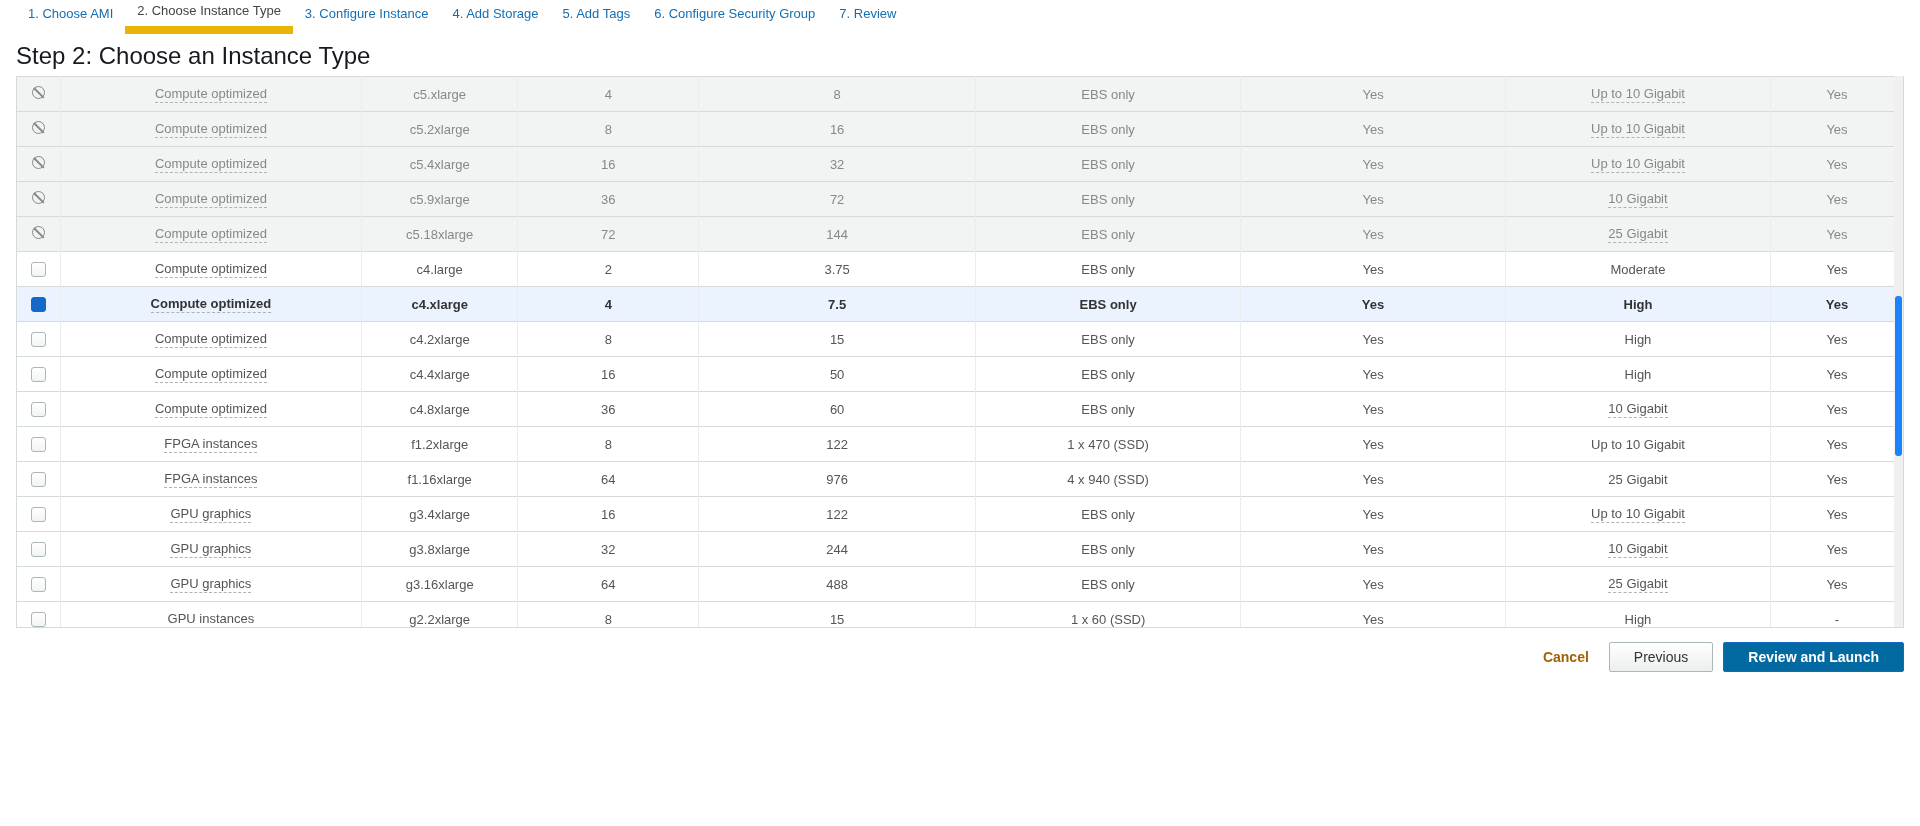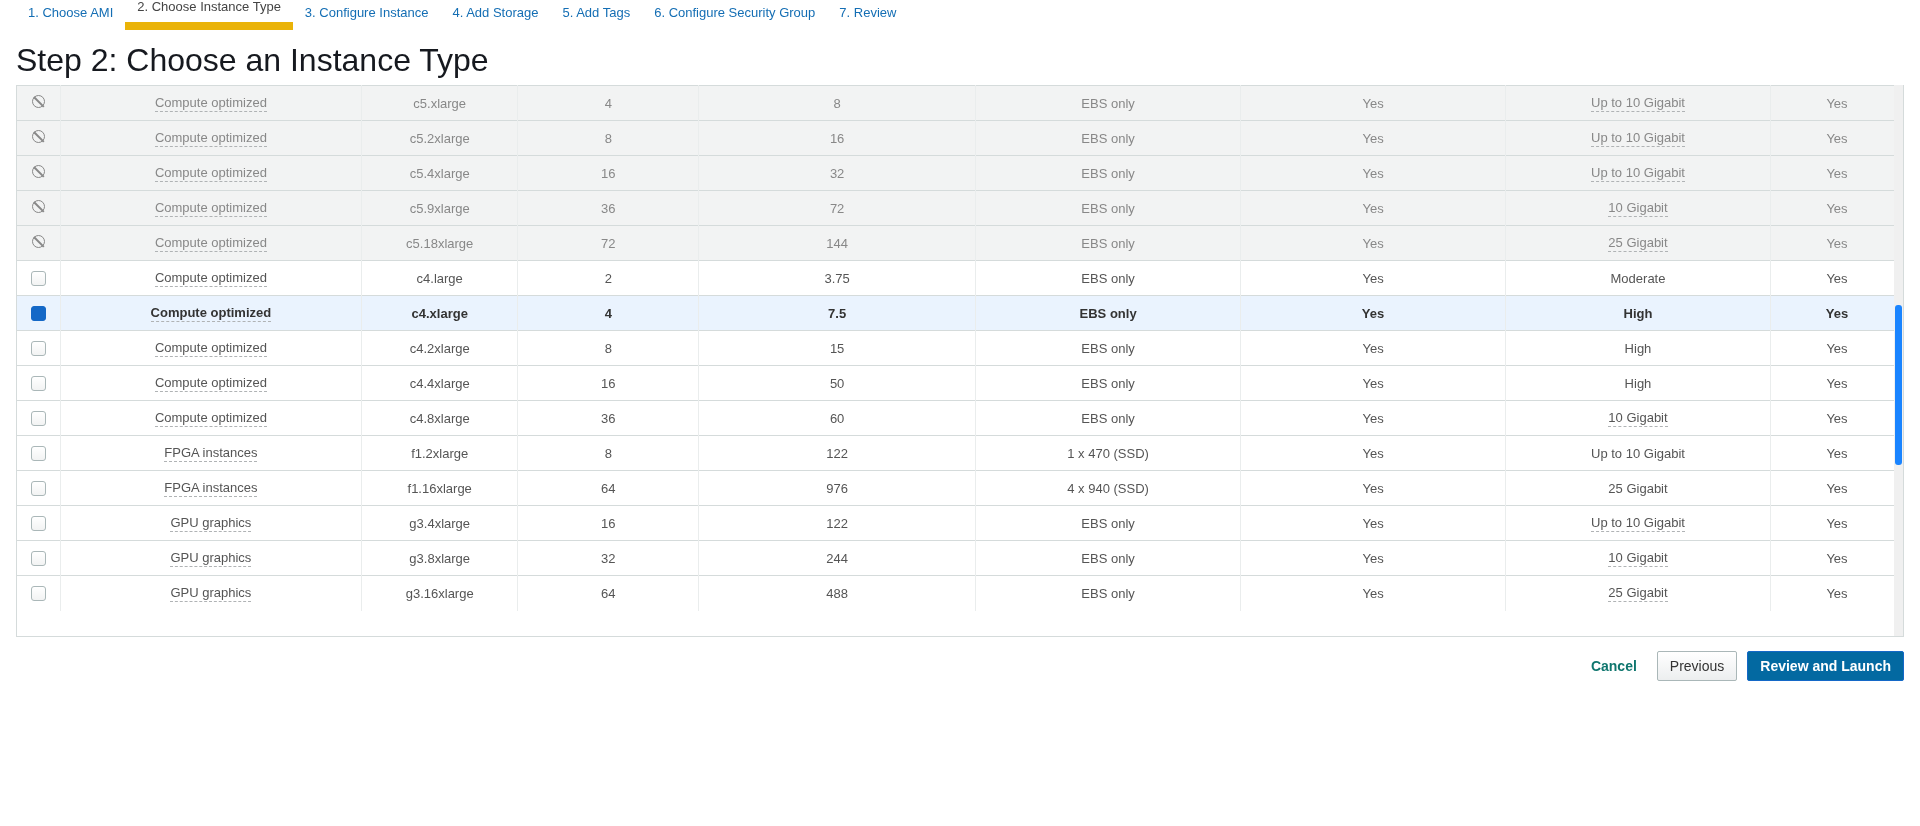--- a/index.html
+++ b/index.html
@@ -1,20 +1,20 @@
 <!DOCTYPE html>
 <html><head>
 <meta charset="utf-8">
 <style>
   * { box-sizing: border-box; margin: 0; padding: 0; }
   html, body { width: 1920px; height: 826px; overflow: hidden; font-family: "Helvetica Neue", Helvetica, Arial, sans-serif; font-size: 14px; color: #333; background: #fff; }
-  .wizard-tabs { display: flex; gap: 0; padding: 0 16px; height: 30px; align-items: flex-end; }
+  .wizard-tabs { display: flex; gap: 0; padding: 0 16px; height: 30px; align-items: center; }
   .wizard-tab { color: #146eb4; padding: 6px 12px 8px; font-size: 13px; cursor: pointer; border-bottom: 2px solid transparent; }
   .wizard-tab.active { color: #444; font-weight: 400; border-bottom: 8px solid #eab308; }
-  .step-title { font-size: 32px; font-weight: 400; margin: 12px 16px 6px; color: #16191f; }
+  .step-title { font-size: 24px; font-weight: 400; margin: 12px 16px 6px; color: #16191f; }
   .table-wrap { margin: 0 16px; border: 1px solid #d5dbdb; border-top: none; position: relative; height: 552px; overflow: hidden; }
   table { width: 100%; border-collapse: collapse; table-layout: fixed; }
   col.c-sel { width: 36px; }
   col.c-fam { width: 250px; }
   col.c-type{ width: 130px; }
   col.c-vcpu{ width: 150px; }
   col.c-mem { width: 230px; }
   col.c-sto { width: 220px; }
   col.c-ebs { width: 220px; }
   col.c-net { width: 220px; }
@@ -28,22 +28,22 @@
   .dotted { display: inline-block; border-bottom: 1px dashed #b0b3b5; padding-bottom: 1px; }
   .ban-icon { display: inline-block; width: 13px; height: 13px; border: 1.6px solid #888; border-radius: 50%; position: relative; }
   .ban-icon::after { content: ""; position: absolute; left: -1px; top: 5px; width: 14px; height: 1.6px; background: #888; transform: rotate(45deg); }
   .chk { display:inline-block; width:15px; height:15px; border:1px solid #aab7b8; border-radius:3px; background:linear-gradient(#fff,#f2f3f3); vertical-align:middle; }
   .chk.on { background:#1468c7; border-color:#1468c7; position:relative; }
   .chk.on::after { content:""; position:absolute; left:3px; top:3px; width:7px; height:7px; border-radius:1px; background:#1468c7; box-shadow:0 0 0 2px #1468c7; }
   .chk.on { box-shadow: inset 0 0 0 1.5px #1468c7; }
   .scroll-track { position:absolute; right:0; top:0; width:9px; height:100%; background:#f0f0f0; }
   .scroll-thumb { position:absolute; right:1px; top:220px; width:7px; height:160px; background:#1a84ff; border-radius:3px; }
   .footer { display:flex; justify-content:flex-end; align-items:center; gap:10px; padding:14px 16px 0; }
-  .link-btn { color:#0f766e; font-weight:700; font-size:14px; padding:6px 10px; cursor:pointer; }
-  .btn { padding:6px 12px; border:1px solid #aab7b8; background:linear-gradient(#fff,#eceeef); border-radius:2px; font-size:14px; color:#333; cursor:pointer; }
+  .link-btn { color:#a16207; font-weight:700; font-size:14px; padding:6px 10px; cursor:pointer; }
+  .btn { padding:6px 24px; border:1px solid #aab7b8; background:linear-gradient(#fff,#eceeef); border-radius:2px; font-size:14px; color:#333; cursor:pointer; }
   .btn.primary { background:#0369a1; border-color:#1468c7; color:#fff; font-weight:700; }
 </style>
 </head>
 <body>
 
 <div class="wizard-tabs" id="wizard-tabs">
     <span class="wizard-tab">1. Choose AMI</span>
     <span class="wizard-tab active">2. Choose Instance Type</span>
     <span class="wizard-tab">3. Configure Instance</span>
     <span class="wizard-tab">4. Add Storage</span>
@@ -226,20 +226,31 @@
           <td><span class="chk"></span></td>
           <td><span class="dotted">GPU graphics</span></td>
           <td>g3.16xlarge</td>
           <td>64</td>
           <td>488</td>
           <td>EBS only</td>
           <td>Yes</td>
           <td><span class="dotted">25 Gigabit</span></td>
           <td>Yes</td>
         </tr>
+        <tr class="">
+          <td><span class="chk"></span></td>
+          <td><span class="dotted">GPU instances</span></td>
+          <td>g2.2xlarge</td>
+          <td>8</td>
+          <td>15</td>
+          <td>1 x 60 (SSD)</td>
+          <td>Yes</td>
+          <td>High</td>
+          <td>-</td>
+        </tr>
       </tbody>
   </table>
   <div class="scroll-track">
     <div class="scroll-thumb"></div>
   </div>
 </div>
 
 <div class="footer">
   <span class="link-btn">Cancel</span>
   <button class="btn">Previous</button>

